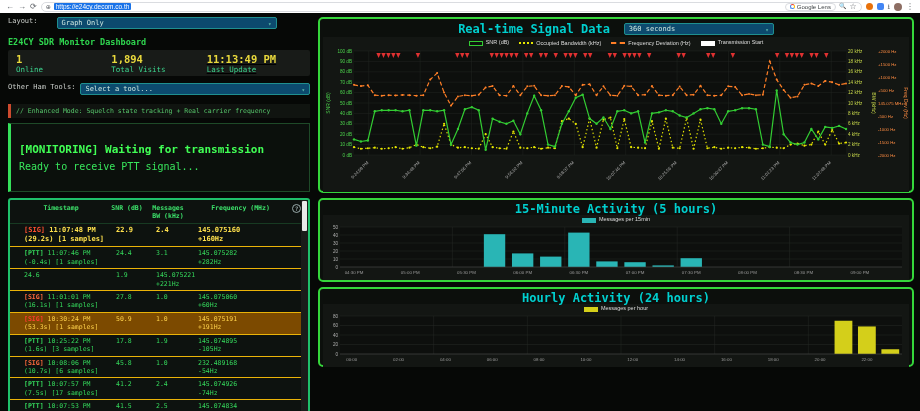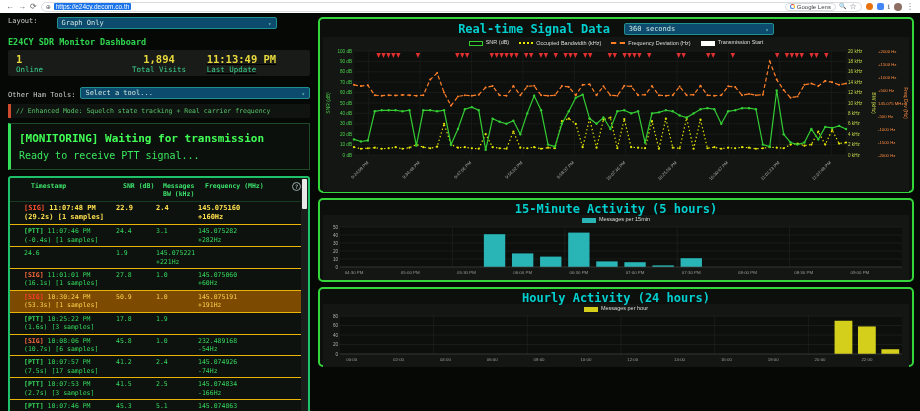--- a/index.html
+++ b/index.html
@@ -29,37 +29,37 @@
 
   
   .ctl-row { display:flex; align-items:flex-start; gap:19px; height:16px; margin-bottom:2px; }
   .ctl-label { font-size:7px; color:#c9cdc9; }
   .sel { background:#0c4a6e; border:1px solid #1f8f8f; border-radius:2px; color:#cfe8e0;
          font-size:7px; padding:1px 4px; display:flex; align-items:center; justify-content:space-between; cursor:pointer; }
   .sel .car { color:#59b8a8; margin-left:8px; font-size:6px; }
   .sel.wide { width:220px; }
   .dash-title { font-size:8.5px; font-weight:bold; color:#2fd64f; margin:2px 0 3px 0; }
   .stats-bar { background:#181b18; border-radius:2px; display:flex; padding:3px 8px 2px; margin-bottom:7px; }
-  .stat { flex:1; text-align:center; }
+  .stat { flex:1; text-align:left; }
   .stat .v { font-size:10.5px; font-weight:bold; color:#e9d93c; }
   .stat .l { font-size:7.5px; color:#3cd68f; }
   .stat:first-child { text-align:left; } .stat:last-child { text-align:left;text-decoration:underline; }
-  .tools-row { display:flex; align-items:flex-end; gap:5px; height:16px; margin-bottom:5px; }
+  .tools-row { display:flex; align-items:flex-start; gap:5px; height:16px; margin-bottom:5px; }
   .mode-line { background:#101410; border-left:3px solid #cc4a2e; color:#56c46a; font-size:6.5px;
                padding:3px 5px; margin-bottom:5px; }
   .monitor-box { background:#0b100c; border:1px solid #1e4a28; border-left:3px solid #35e05a;
-                 padding:8px 8px; margin-bottom:6px; }
+                 padding:19px 8px; margin-bottom:6px; }
   .mon-1 { font-size:11px; font-weight:bold; color:#41ff55; margin-bottom:5px; }
   .mon-2 { font-size:10px; color:#38e65c; }
 
   
   .table-panel { position:relative; border:2px solid #1fc06a; border-radius:3px; background:#0d120f;
                  flex:1; height:228px; overflow:hidden; }
-  .thead { display:grid; grid-template-columns:92px 40px 42px 1fr 14px; padding:4px 2px 3px 21px;
-           font-size:6.5px; font-weight:bold; color:#3ce06a; border-bottom:1px solid #173a22; }
+  .thead { display:grid; grid-template-columns:92px 40px 42px 1fr 14px; padding:4px 2px 3px 5px;
+           font-size:6.5px; font-weight:bold; color:#3ce06a; border-bottom:1px solid #173a22;text-align:center; }
   .help-ic { width:9px; height:9px; border:1px solid #9aa; border-radius:50%; color:#9aa; font-size:6px;
              display:flex; align-items:center; justify-content:center; cursor:pointer; }
   .tbody { font-size:6.5px; line-height:1.3; }
   .trow { display:grid; grid-template-columns:92px 40px 42px 1fr; padding:2px 2px 2px 14px;
           color:#35d95c; border-bottom:1px solid #eab308; cursor:pointer; }
   .trow .tag.sig { color:#ff6a3d; font-weight:bold; }
   .trow .tag.ptt { font-weight:bold; }
   .trow.latest { color:#ffe14d; font-weight:bold; font-size:7px; }
   .trow.latest .tag.sig { color:#ff5030; }
   .trow.hl { background:#7c4a00; color:#ffd24a; }
@@ -203,20 +203,24 @@
               <div>1.0</div>
               <div>
                 <div>145.075191</div>
                 <div>+191Hz</div>
               </div>
             </div>
             <div class="trow">
               <div><span class="tag ptt">[PTT]</span> 10:25:22 PM (1.6s) [3 samples]</div>
               <div>17.8</div>
               <div>1.9</div>
+              <div>
+                <div>145.074895</div>
+                <div>-105Hz</div>
+              </div>
             </div>
             <div class="trow">
               <div><span class="tag sig">[SIG]</span> 10:08:06 PM (10.7s) [6 samples]</div>
               <div>45.8</div>
               <div>1.0</div>
               <div>
                 <div>232.489168</div>
                 <div>-54Hz</div>
               </div>
             </div>

